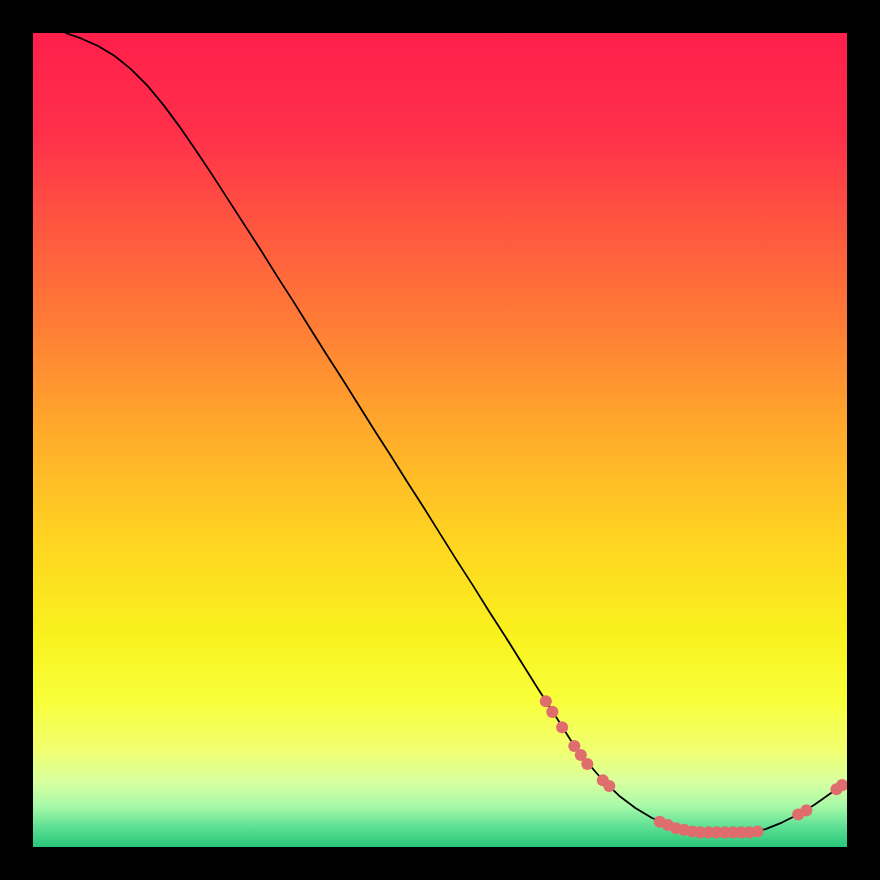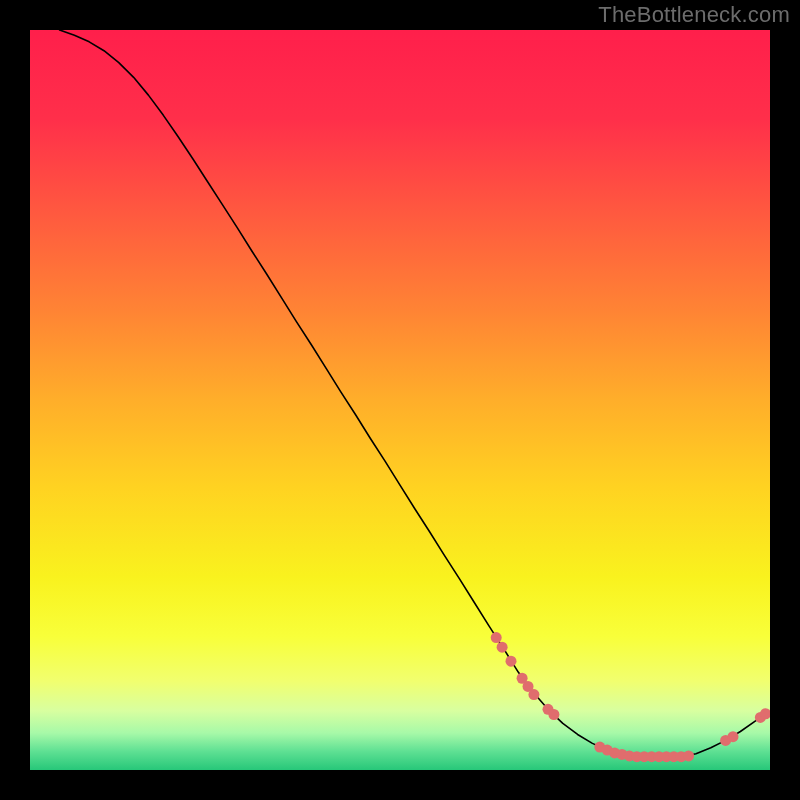--- a/index.html
+++ b/index.html
@@ -47,21 +47,20 @@
     top: 0;
     width: 100%;
     height: 100%;
     z-index: 2;
   }
 </style>
 </head>
 <body>
 <div class="frame">
 
-  <div class="watermark">TheBottleneck.com</div>
 
   <div class="plot-container">
 
     <svg class="plot-bg" viewBox="0 0 740 740" preserveAspectRatio="none">
       <defs>
         <linearGradient id="bg-grad" x1="0" y1="0" x2="0" y2="1">
             <stop offset="0.00%" stop-color="#ff1f4b"></stop>
             <stop offset="12.00%" stop-color="#ff2f4a"></stop>
             <stop offset="25.00%" stop-color="#ff5a3f"></stop>
             <stop offset="38.00%" stop-color="#ff8434"></stop>

